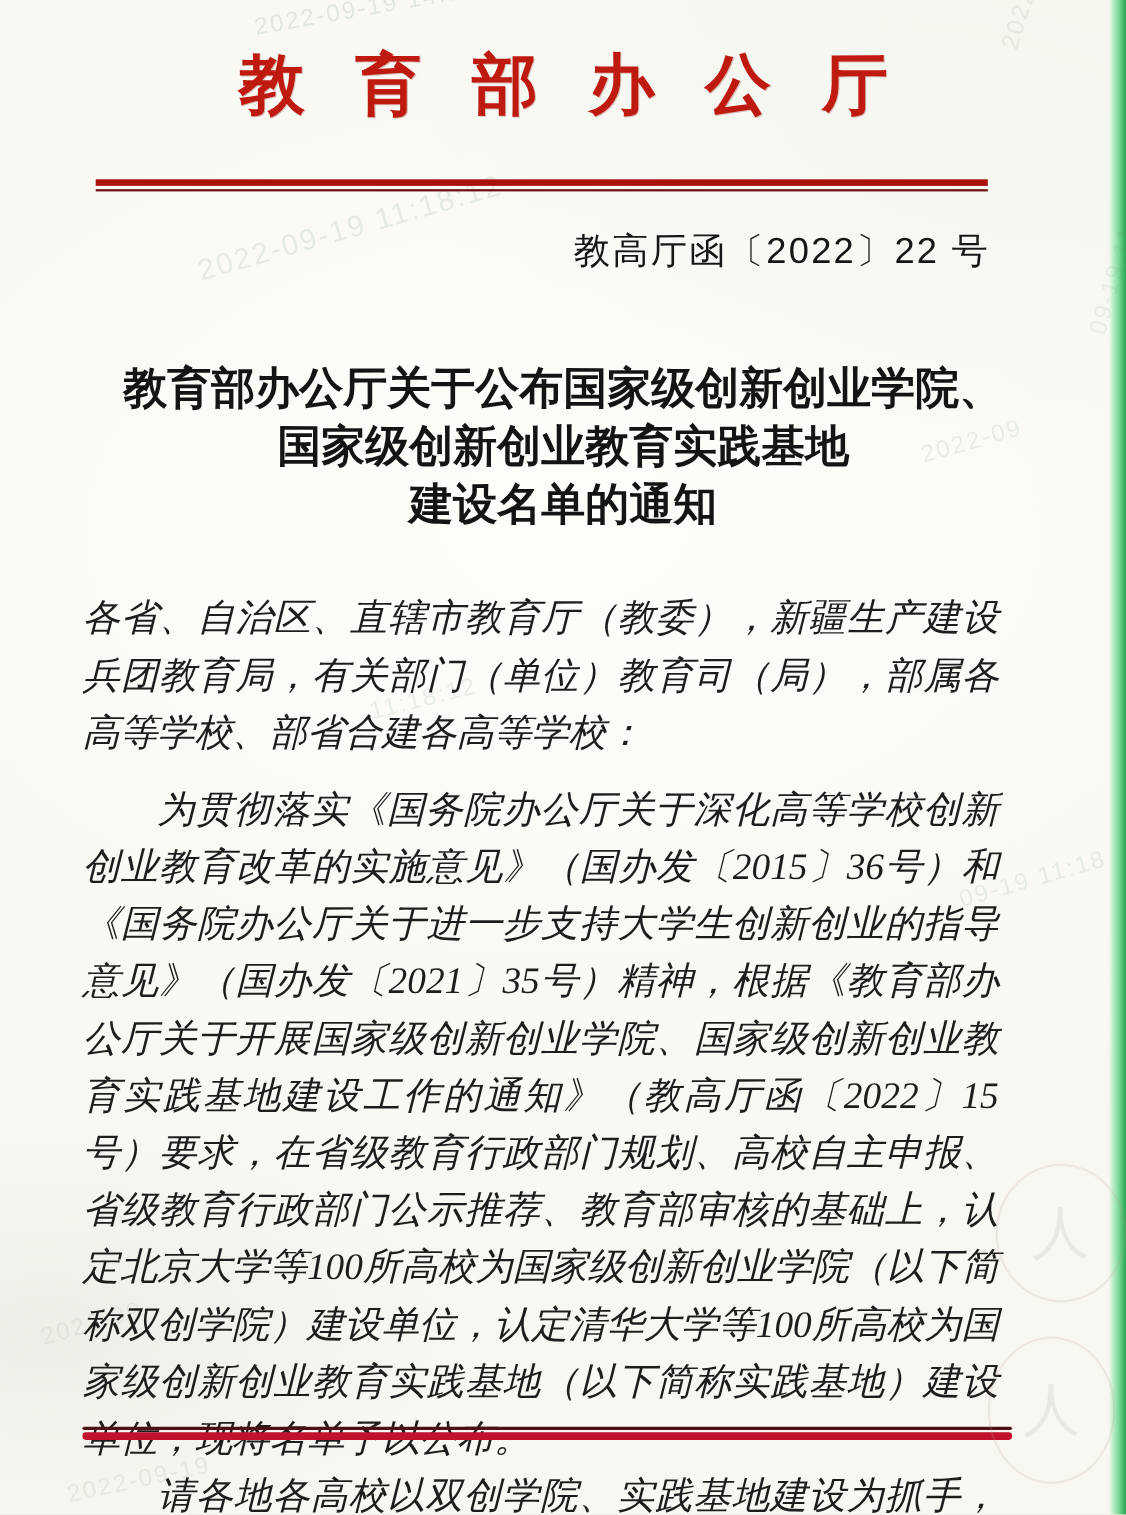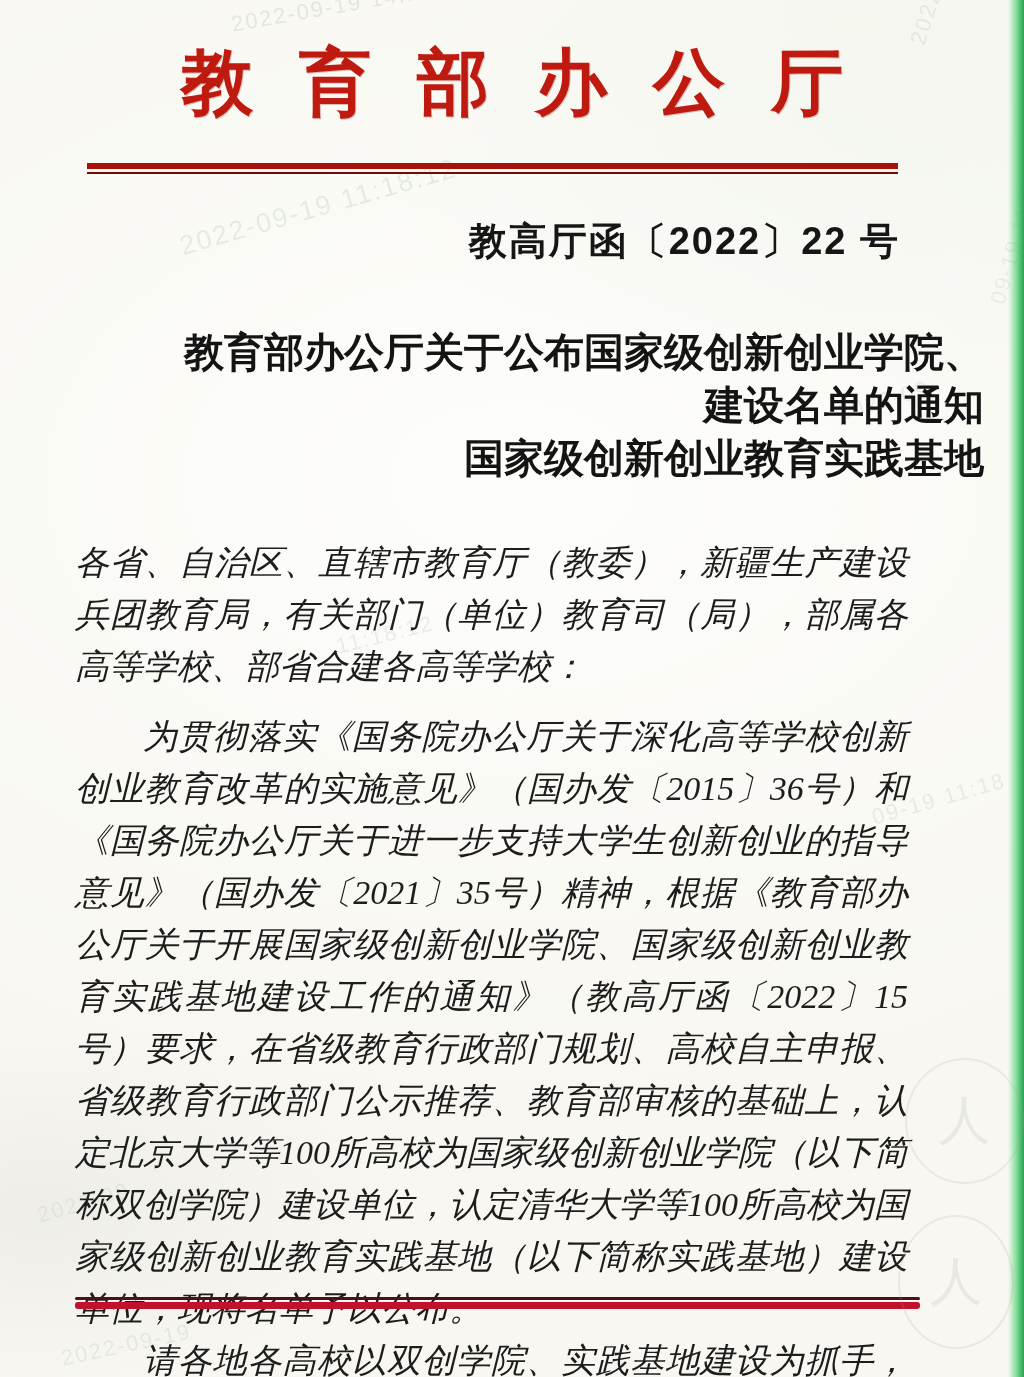--- a/index.html
+++ b/index.html
@@ -11,30 +11,30 @@
       radial-gradient(ellipse 1100px 700px at 50% 35%, #fdfdfa, #f8f7f1 90%);
     font-family:"Liberation Serif", serif;
     color:#1d1d1d;
   }
   
   .green-edge{position:absolute;top:0;right:0;width:16px;height:100%;
     background:linear-gradient(to right, rgba(190,235,200,0) 0%, #bdeec7 25%, #7fd998 55%, #3cb763 85%, #2f9e55 100%);}
   
   .agency{position:absolute;top:44px;left:0;width:1024px;box-sizing:border-box;
     padding-left:46px;text-align:center;
-    font-size:72px;font-weight:700;letter-spacing:46px;line-height:1.1;
+    font-size:60px;font-weight:700;letter-spacing:46px;line-height:1.1;
     color:#bf1a10;text-shadow:1px 1px 0 rgba(120,10,5,0.25);}
   .rule-top{position:absolute;left:87px;top:163px;width:811px;}
   .rule-top .thick{height:6px;background:#a9120b;}
   .rule-top .thin{height:2px;background:#6d0b06;margin-top:3px;}
-  .doc-number{position:absolute;top:216px;right:124px;
-    font-family:"Liberation Sans", sans-serif;font-weight:700;
-    font-size:38px;letter-spacing:2px;color:#161616;}
+  .doc-number{position:absolute;top:206px;right:124px;
+    font-family:"Liberation Sans", sans-serif;font-weight:400;
+    font-size:33px;letter-spacing:2px;color:#161616;}
   .notice-title{position:absolute;top:326px;left:40px;width:944px;margin:0;
-    text-align:right;font-size:40px;font-weight:700;color:#141414;line-height:53px;}
+    text-align:center;font-size:40px;font-weight:700;color:#141414;line-height:53px;}
   .body-text{position:absolute;top:537px;left:75px;width:833px;
     font-size:34px;line-height:52px;text-align:justify;color:#1d1d1d;}
   .body-text p{margin:0;font-style:italic;}
   .body-text p.indent{text-indent:2em;}
   .body-text p.p2{margin-top:18px;}
   .rule-bottom{position:absolute;left:75px;top:1297px;width:845px;}
   .rule-bottom .thin{height:3px;background:#4d1016;border-radius:2px;}
   .rule-bottom .thick{height:7px;background:#c1112c;margin-top:2px;border-radius:3px;}
   
   .wm{position:absolute;font-family:"Liberation Sans", sans-serif;
@@ -77,22 +77,22 @@
 
   <div class="rule-top">
     <div class="thick"></div>
     <div class="thin"></div>
   </div>
 
   <div class="doc-number">教高厅函〔2022〕22 号</div>
 
   <h1 class="notice-title">
     <div>教育部办公厅关于公布国家级创新创业学院、</div>
+    <div>国家级创新创业教育实践基地</div>
     <div>建设名单的通知</div>
-    <div>国家级创新创业教育实践基地</div>
   </h1>
 
   <div class="body-text">
     <p class="salutation">各省、自治区、直辖市教育厅（教委），新疆生产建设兵团教育局，有关部门（单位）教育司（局），部属各高等学校、部省合建各高等学校：</p>
     <p class="indent p2">为贯彻落实《国务院办公厅关于深化高等学校创新创业教育改革的实施意见》（国办发〔2015〕36号）和《国务院办公厅关于进一步支持大学生创新创业的指导意见》（国办发〔2021〕35号）精神，根据《教育部办公厅关于开展国家级创新创业学院、国家级创新创业教育实践基地建设工作的通知》（教高厅函〔2022〕15号）要求，在省级教育行政部门规划、高校自主申报、省级教育行政部门公示推荐、教育部审核的基础上，认定北京大学等100所高校为国家级创新创业学院（以下简称双创学院）建设单位，认定清华大学等100所高校为国家级创新创业教育实践基地（以下简称实践基地）建设单位，现将名单予以公布。</p>
     <p class="indent">请各地各高校以双创学院、实践基地建设为抓手，持续深化</p>
   </div>
 
   <div class="rule-bottom">
     <div class="thin"></div>

